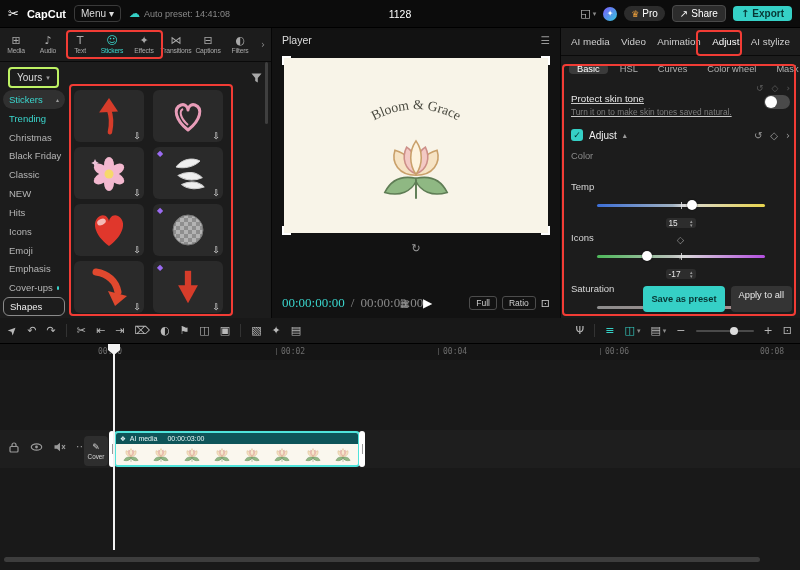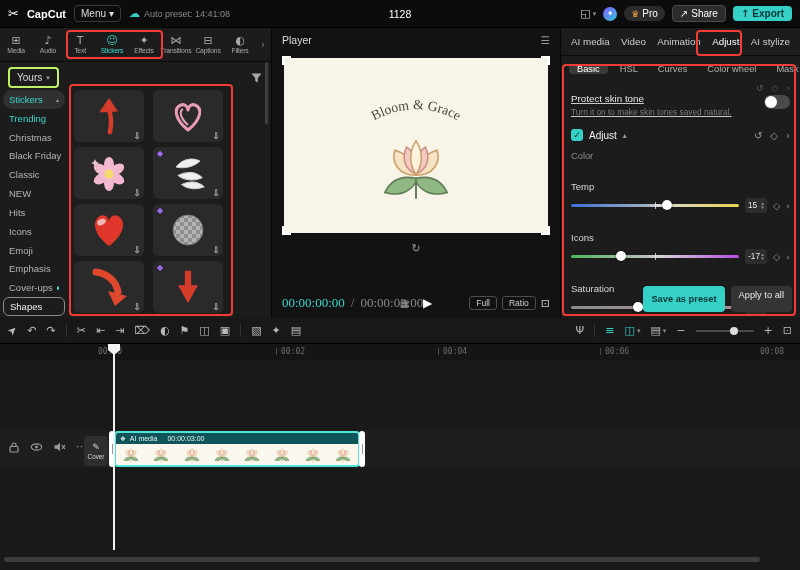--- a/index.html
+++ b/index.html
@@ -92,21 +92,21 @@
   .protect-l .t2{color:#7d7d7d;font-size:8.3px;margin-top:3px;}
   .toggle{width:26px;height:14px;border-radius:7px;background:#4a4a4a;position:relative;flex:none;margin-top:2px;cursor:pointer;}
   .toggle .knob{position:absolute;left:1px;top:1px;width:12px;height:12px;border-radius:50%;background:#fff;}
   .adjust-row{display:flex;align-items:center;gap:6px;margin-top:12px;}
   .cbx{width:12px;height:12px;border-radius:3px;background:#35d0c6;color:#063230;font-size:9px;display:flex;align-items:center;justify-content:center;cursor:pointer;}
   .adjust-row .al{color:#f0f0f0;font-size:10px;}
   .adjust-row .coll{color:#9a9a9a;font-size:8px;}
   .row-icons{margin-left:auto;display:flex;gap:8px;color:#9a9a9a;font-size:10px;}
   .sec-label{color:#8b8b8b;font-size:9.3px;margin-top:10px;}
   .sl-label{color:#d8d8d8;font-size:9.5px;margin-top:20px;}
-  .slider-row{display:flex;align-items:center;gap:6px;margin-top:6px;height:14px;}
+  .slider-row{display:flex;align-items:center;gap:6px;margin-top:6px;height:14px;flex-direction:column;}
   .track-wrap{position:relative;width:168px;height:14px;flex:none;cursor:pointer;}
   .track{position:absolute;left:0;right:0;top:6px;height:3px;border-radius:2px;}
   .track.temp{background:linear-gradient(90deg,#3c6fd8,#9fb0c0 45%,#d8d8d8 52%,#e8d44d);}
   .track.tint{background:linear-gradient(90deg,#4db85a,#b9c0ba 45%,#d8d8d8 52%,#b44fe0);}
   .track.sat{background:linear-gradient(90deg,#8d8d8d,#a98c8c);}
   .notch{position:absolute;left:50%;top:4px;width:1px;height:7px;background:#e8e8e8;opacity:.8;}
   .thumb{position:absolute;top:2px;width:10px;height:10px;border-radius:50%;background:#fff;box-shadow:0 0 2px rgba(0,0,0,.7);transform:translateX(-50%);}
   .val-box{width:30px;height:15px;background:#2d2d2d;border-radius:3px;display:flex;align-items:center;justify-content:space-between;padding:0 3px;cursor:pointer;}
   .val-box .v{color:#e8e8e8;font-size:8.3px;}
   .steppers{display:flex;flex-direction:column;line-height:4px;color:#9a9a9a;font-size:5px;}

